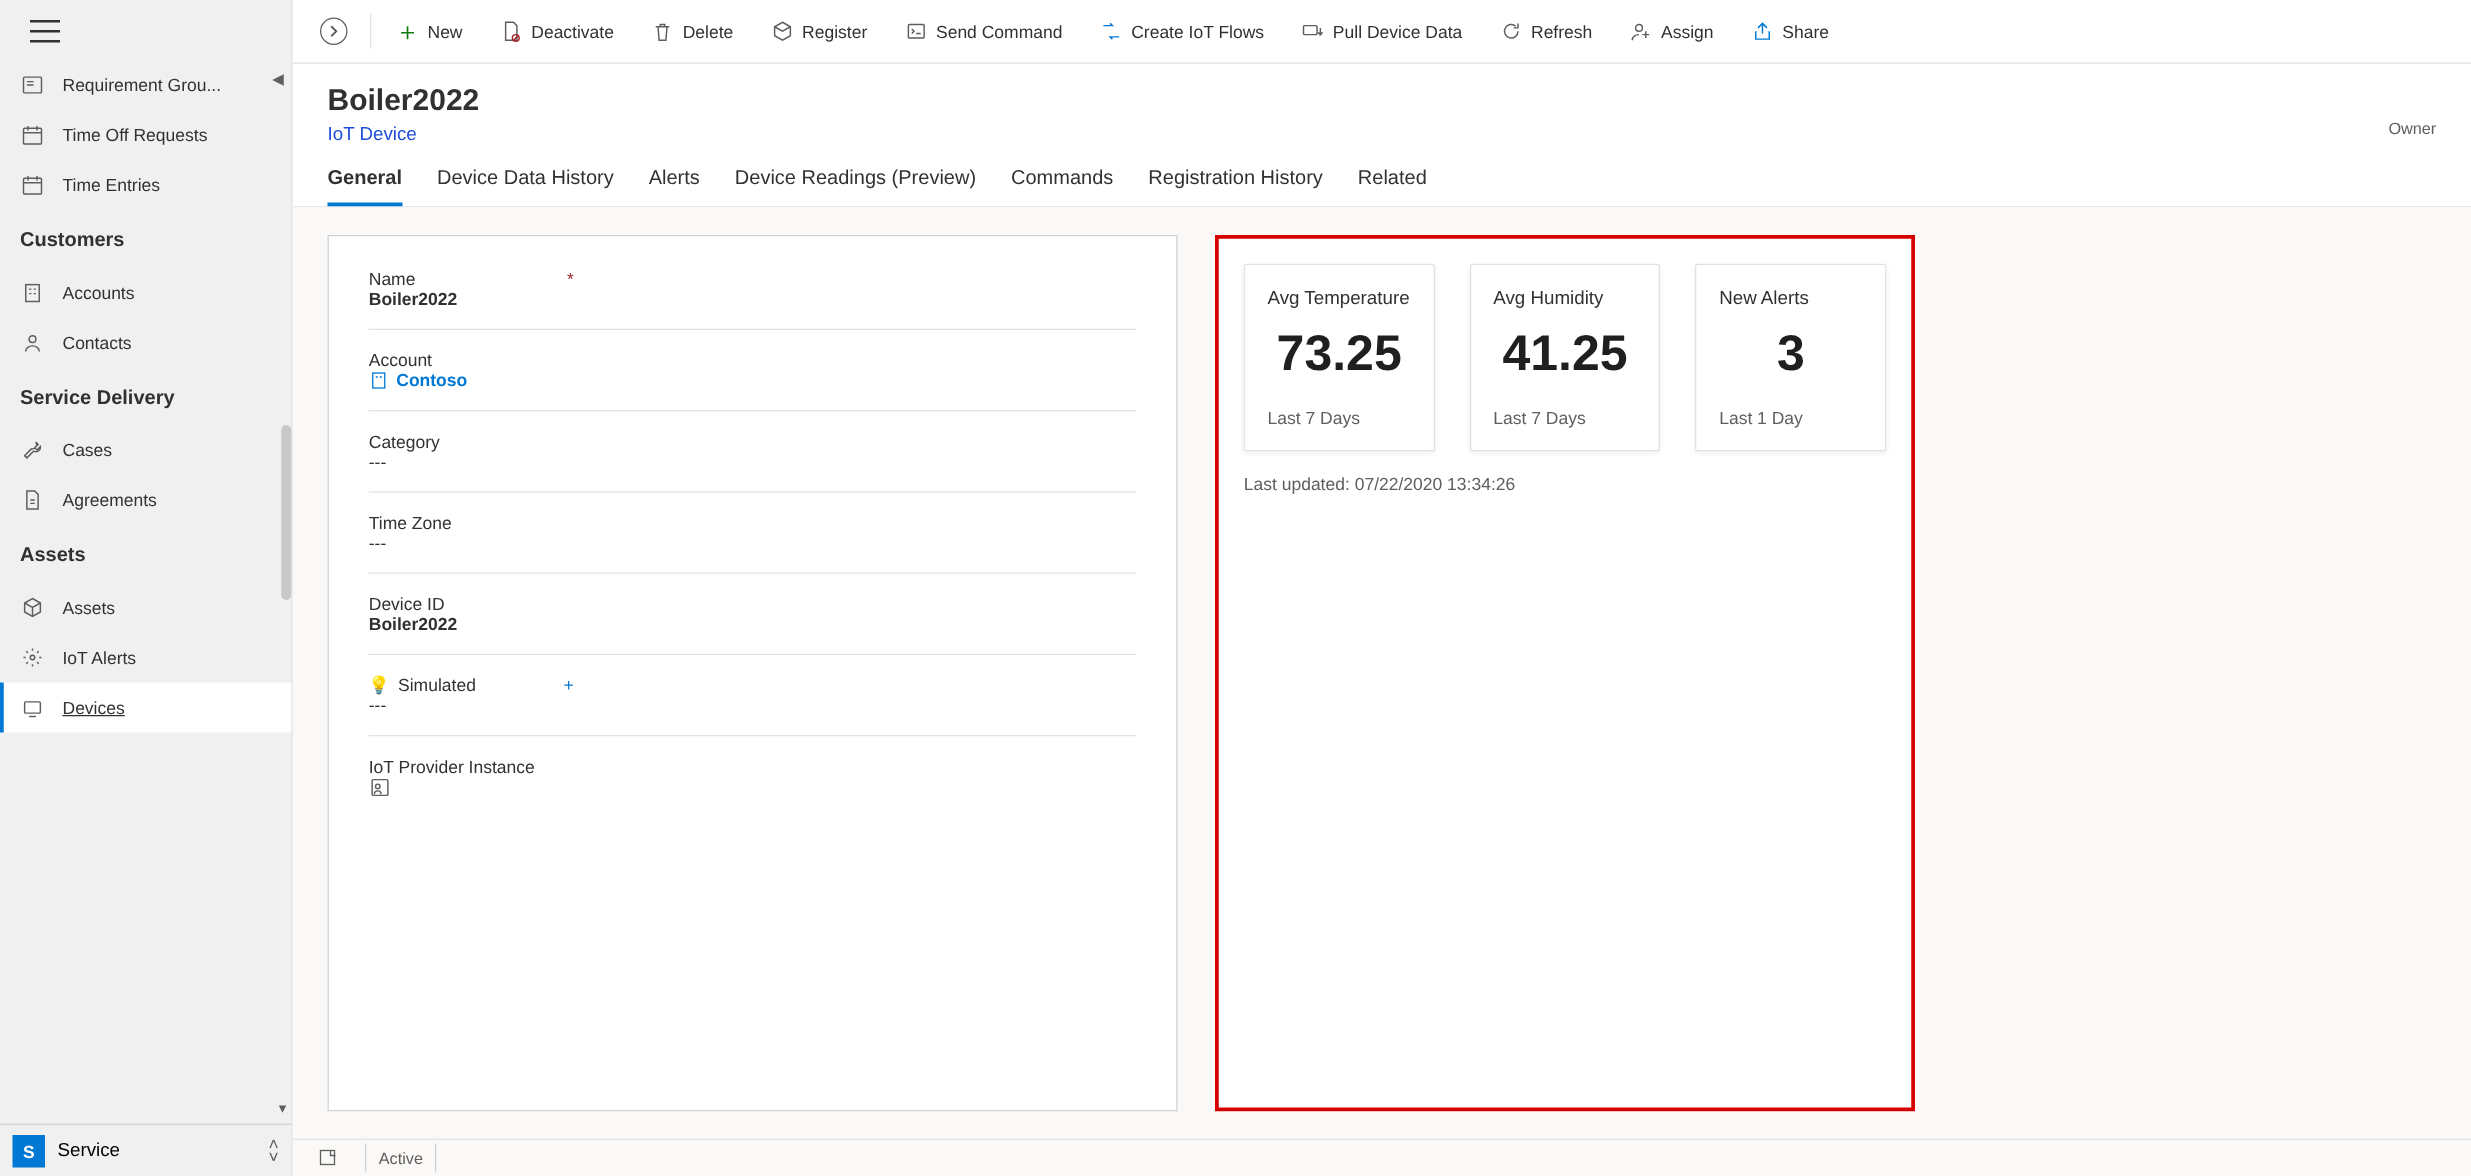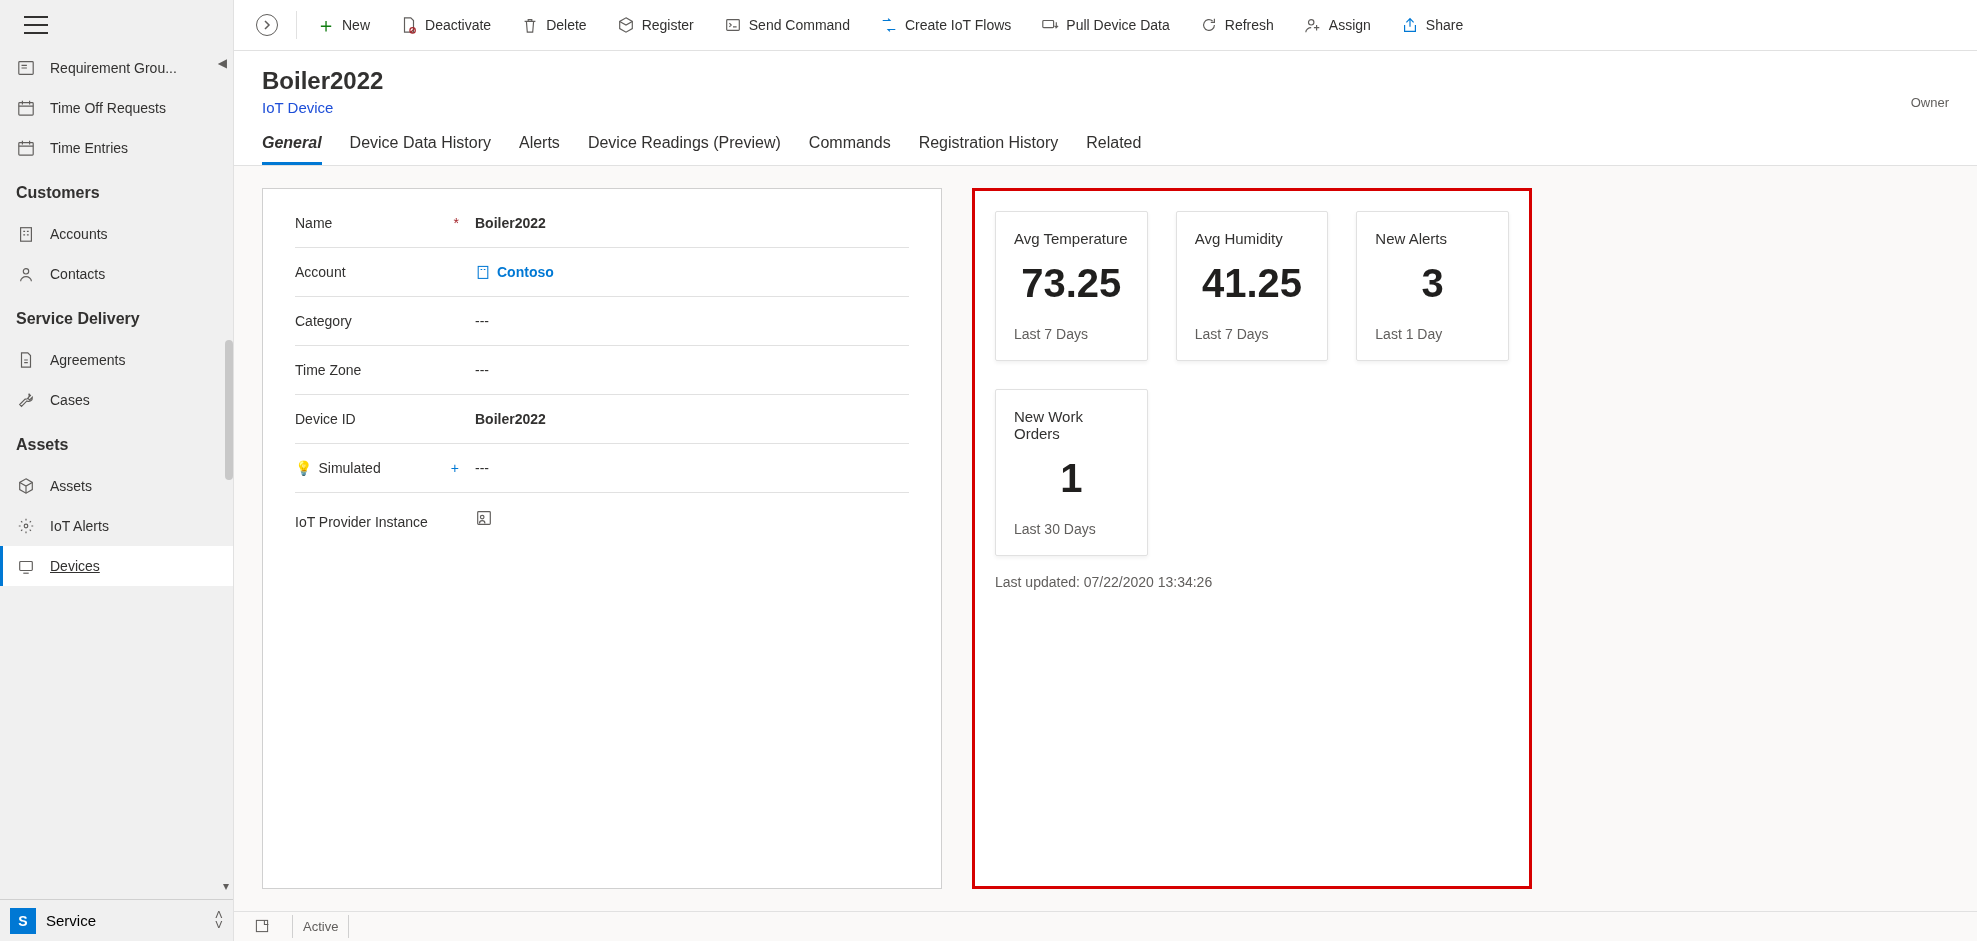--- a/index.html
+++ b/index.html
@@ -31,25 +31,25 @@
     .circle-chevron { width:22px; height:22px; border:1px solid #605e5c; border-radius:50%; display:flex; align-items:center; justify-content:center; margin-right:8px; cursor:pointer;}
     .divider { width:1px; height:28px; background:#e1e1e1; }
 
     .header { padding: 16px 28px 0; position: relative; }
     .header h1 { font-size: 24px; font-weight: 600; color: #323130; }
     .header .sub { font-size: 15px; color: #1d4ed8; margin-top: 4px; }
     .owner-label { position: absolute; right: 28px; top: 44px; font-size: 13px; color: #605e5c; }
 
     .tabs { display: flex; gap: 28px; padding: 18px 28px 0; border-bottom: 1px solid #e1e1e1; }
     .tab { padding-bottom: 10px; font-size: 16px; color: #323130; cursor: pointer; }
-    .tab.active { font-weight: 600; border-bottom: 3px solid #0078d4; font-style: italic; }
+    .tab.active { font-weight: 600; border-bottom: 3px solid #0078d4; }
 
     .content { flex:1; overflow:auto; padding: 22px 28px; display:flex; gap: 30px; background:#faf9f8; }
     .form-card { flex:1; border:1px solid #d0d0d0; background:#fff; padding: 10px 32px; max-width: 680px; }
-    .form-row { display:flex; align-items:flex-end; padding: 16px 0; border-bottom:1px solid #e1e1e1; }
+    .form-row { display:flex; align-items:flex-start; padding: 16px 0; border-bottom:1px solid #e1e1e1;flex-direction:column; }
     .form-row:last-child { border-bottom:none; }
     .form-label { width: 180px; font-size:14px; color:#323130; display:flex; align-items:center; gap:6px; }
     .form-label .bulb { color:#0078d4; font-size:14px; }
     .req { color:#a4262c; font-size:14px; margin-left:auto; margin-right:16px; }
     .rec { color:#0078d4; font-size:14px; margin-left:auto; margin-right:16px; }
     .form-value { font-size:14px; color:#323130; font-weight:600; }
     .form-value.link { color:#0078d4; display:flex; align-items:center; gap:6px; }
     .form-value.empty { font-weight:400; color:#323130; }
 
     .summary-panel { flex:1; border:3px solid #d60000; background:#fff; padding: 20px; max-width: 560px; }
@@ -127,33 +127,33 @@
         </span>
       <span>Contacts</span>
     </div>
   </div>
 
   <div class="nav-title">Service Delivery</div>
   <div class="nav-section">
     <div class="nav-item">
       <span class="nav-icon">
           <svg viewBox="0 0 20 20" width="18" height="18" fill="none" stroke="currentColor" stroke-width="1.3">
+            <path d="M13 3a4 4 0 0 1-4 6l-6 6 2 2 6-6a4 4 0 0 0 6-4l-3 3-2-2 3-3z"></path>
+          </svg>
+        </span>
+      <span>Cases</span>
+    </div>
+    <div class="nav-item">
+      <span class="nav-icon">
+          <svg viewBox="0 0 20 20" width="18" height="18" fill="none" stroke="currentColor" stroke-width="1.3">
             <path d="M5 2h7l3 3v13H5z"></path>
             <path d="M8 10h4M8 13h4"></path>
           </svg>
         </span>
       <span>Agreements</span>
-    </div>
-    <div class="nav-item">
-      <span class="nav-icon">
-          <svg viewBox="0 0 20 20" width="18" height="18" fill="none" stroke="currentColor" stroke-width="1.3">
-            <path d="M13 3a4 4 0 0 1-4 6l-6 6 2 2 6-6a4 4 0 0 0 6-4l-3 3-2-2 3-3z"></path>
-          </svg>
-        </span>
-      <span>Cases</span>
     </div>
   </div>
 
   <div class="nav-title">Assets</div>
   <div class="nav-section">
     <div class="nav-item">
       <span class="nav-icon">
           <svg viewBox="0 0 20 20" width="18" height="18" fill="none" stroke="currentColor" stroke-width="1.3">
             <path d="M10 2l7 4v8l-7 4-7-4V6z"></path>
             <path d="M3 6l7 4 7-4M10 10v8"></path>
@@ -370,25 +370,20 @@
         <div class="tile">
           <div class="tile-title">Avg Humidity</div>
           <div class="tile-value">41.25</div>
           <div class="tile-footer">Last 7 Days</div>
         </div>
         <div class="tile">
           <div class="tile-title">New Alerts</div>
           <div class="tile-value">3</div>
           <div class="tile-footer">Last 1 Day</div>
         </div>
-        <div class="tile">
-          <div class="tile-title">New Work Orders</div>
-          <div class="tile-value">1</div>
-          <div class="tile-footer">Last 30 Days</div>
-        </div>
       </div>
       <div class="last-updated">Last updated: 07/22/2020 13:34:26</div>
     </div>
 
   </div>
 
   <div class="footer">
     <span class="footer-icon"><svg width="16" height="16" viewBox="0 0 20 20" fill="none" stroke="#605e5c" stroke-width="1.3">
           <rect x="3" y="3" width="14" height="14"></rect>
           <path d="M13 3v5h5"></path>

